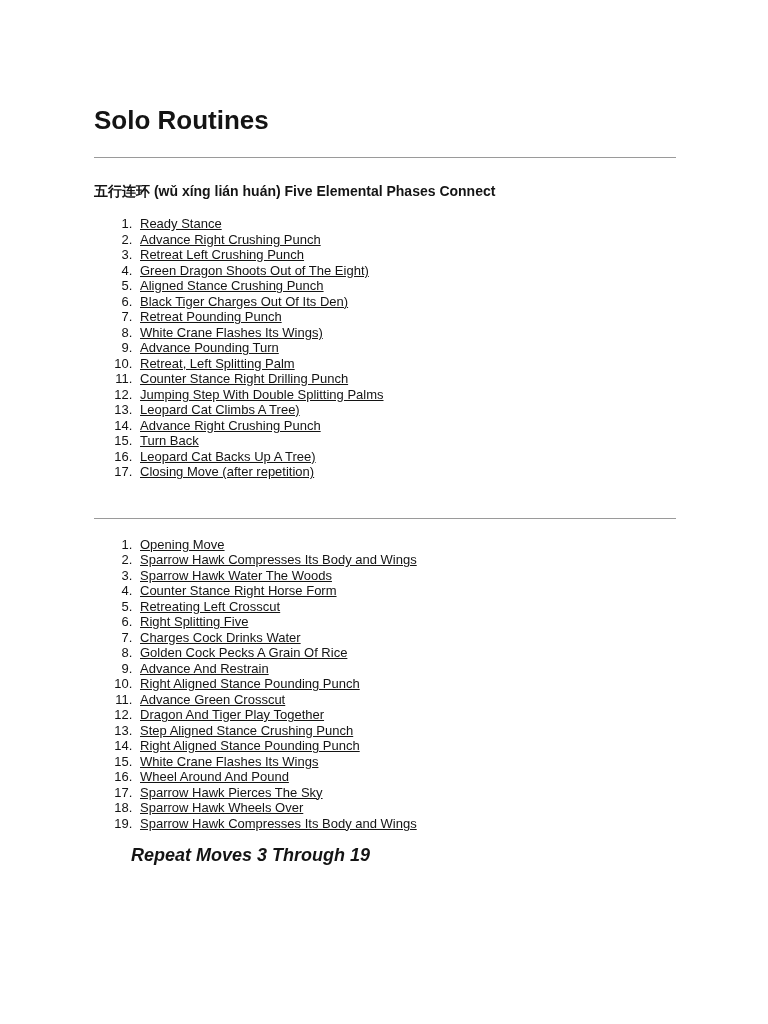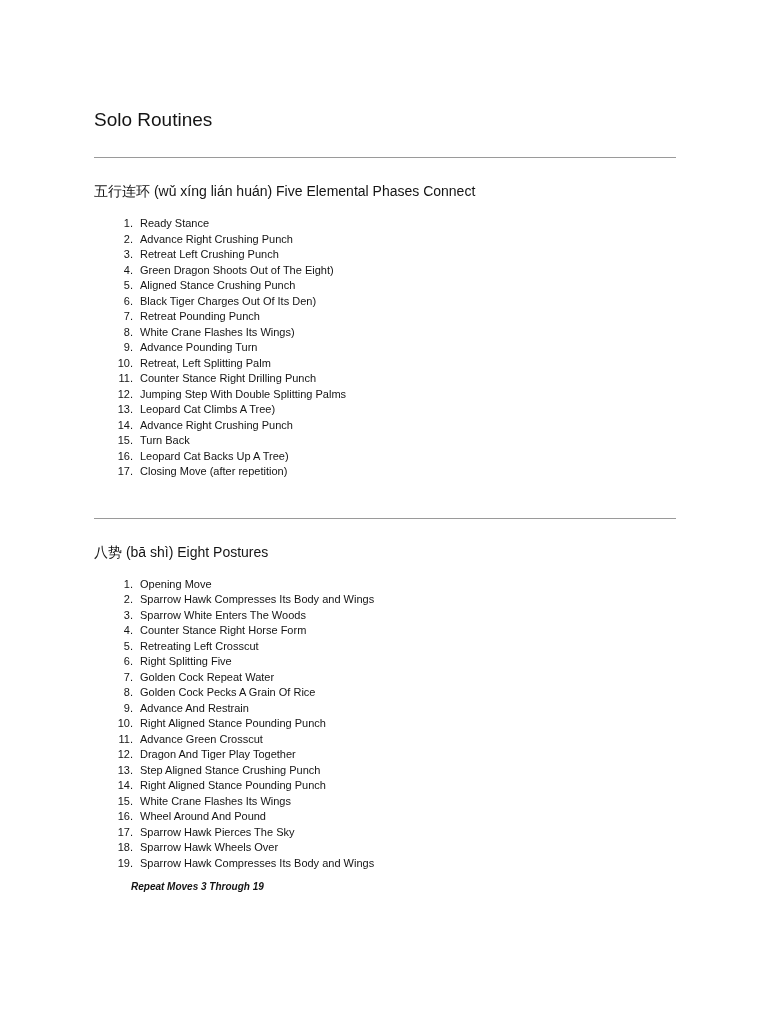--- a/index.html
+++ b/index.html
@@ -13,55 +13,56 @@
     height: 1024px;
     overflow: hidden;
     font-family: "Liberation Sans", "DejaVu Sans", sans-serif;
     color: var(--text-color, #141414);
     -webkit-font-smoothing: antialiased;
   }
   .page {
     margin: 0 92px 0 94px;
   }
   h1.doc-title {
-    font-size: 19px;
+    font-size: 26px;
     line-height: 28px;
-    font-weight: normal;
+    font-weight: bold;
     margin: 106px 0 0 0;
     letter-spacing: 0;
   }
   hr.rule {
     border: none;
     border-top: 1px solid var(--divider-color, #9a9a9a);
     height: 0;
     margin: 0;
   }
   hr.rule-1 { margin-top: 23px; }
   hr.rule-2 { margin-top: 38px; }
   h2.section-heading {
     font-size: 14px;
     line-height: 14px;
-    font-weight: normal;
+    font-weight: bold;
     margin: 26px 0 0 0;
   }
   ol.moves-list {
     margin: 18px 0 0 0;
     padding: 0 0 0 42px;
-    font-size: 11px;
+    font-size: 13px;
     line-height: 15.5px;
+    text-decoration: underline;
   }
   ol.moves-list li {
     padding-left: 4px;
   }
   p.repeat-note {
-    font-size: 10px;
+    font-size: 18px;
     line-height: 16px;
     font-weight: bold;
     font-style: italic;
-    margin: 8px 0 0 37px;
+    margin: 16px 0 0 37px;
   }
 </style>
 </head>
 <body style="--text-color: #141414; --divider-color: #9a9a9a; background: rgb(255, 255, 255);">
 
 <div class="page">
 
   <h1 class="doc-title">Solo Routines</h1>
 
   <hr class="rule rule-1">
@@ -85,29 +86,28 @@
         <li>Advance Right Crushing Punch</li>
         <li>Turn Back</li>
         <li>Leopard Cat Backs Up A Tree)</li>
         <li>Closing Move (after repetition)</li>
       </ol>
   </section>
 
   <hr class="rule rule-2">
 
   <section>
-    <h2 class="section-heading">八势 (bā shì) Eight Postures</h2>
     <ol class="moves-list">
         <li>Opening Move</li>
         <li>Sparrow Hawk Compresses Its Body and Wings</li>
-        <li>Sparrow White Enters The Woods</li>
+        <li>Sparrow Hawk Water The Woods</li>
         <li>Counter Stance Right Horse Form</li>
         <li>Retreating Left Crosscut</li>
         <li>Right Splitting Five</li>
-        <li>Golden Cock Repeat Water</li>
+        <li>Charges Cock Drinks Water</li>
         <li>Golden Cock Pecks A Grain Of Rice</li>
         <li>Advance And Restrain</li>
         <li>Right Aligned Stance Pounding Punch</li>
         <li>Advance Green Crosscut</li>
         <li>Dragon And Tiger Play Together</li>
         <li>Step Aligned Stance Crushing Punch</li>
         <li>Right Aligned Stance Pounding Punch</li>
         <li>White Crane Flashes Its Wings</li>
         <li>Wheel Around And Pound</li>
         <li>Sparrow Hawk Pierces The Sky</li>

